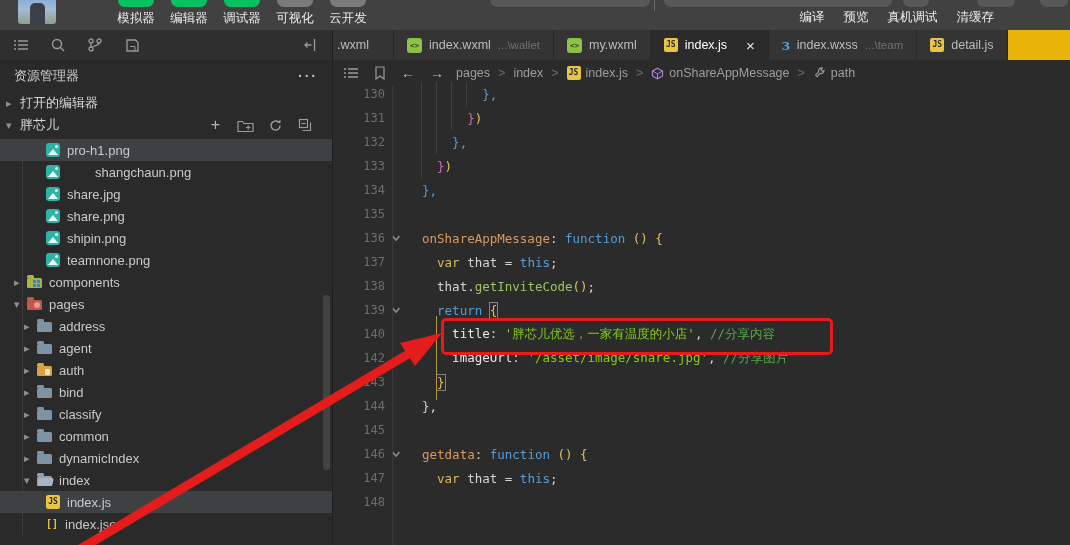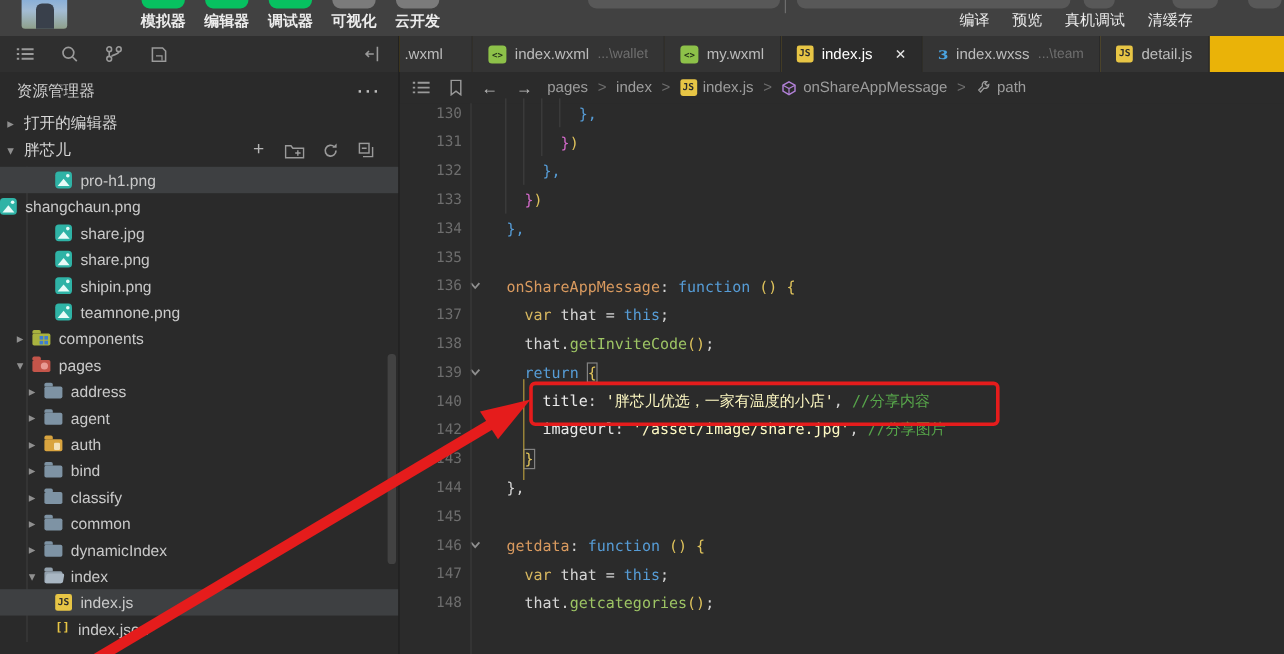--- a/index.html
+++ b/index.html
@@ -4,21 +4,21 @@
 <style>
   html,body{margin:0;padding:0;background:#1e1e1e;}
   body{font-family:"Liberation Sans","DejaVu Sans",sans-serif;}
   #window{position:relative;width:1070px;height:545px;overflow:hidden;background:#2b2b2b;}
 
   
   #toolbar{position:absolute;left:0;top:0;width:100%;height:30px;background:#414141;border-bottom:1px solid #2c2c2c;}
   .avatar{position:absolute;left:18px;top:-6px;width:38px;height:30px;border-radius:3px;overflow:hidden;
     background:linear-gradient(180deg,#79a7da 0%,#a3bcd4 50%,#8fa08b 100%);}
   .avatar:after{content:"";position:absolute;left:12px;top:9px;width:15px;height:22px;background:#39404b;border-radius:5px 5px 0 0;}
-  #toggles{position:absolute;left:114px;top:0;display:flex;gap:9px;font-weight:bold;}
+  #toggles{position:absolute;left:114px;top:0;display:flex;gap:9px;}
   .tbitem{width:44px;text-align:center;cursor:default;}
   .pill{width:36px;height:13px;margin:-6px auto 0;border-radius:7px;background:#7b7b7b;}
   .pill.on{background:#07c160;}
   .tblabel{display:block;margin-top:3px;font-size:12.5px;color:#ececec;}
   #tb-actions{position:absolute;right:76px;top:9px;display:flex;gap:19px;font-size:12.5px;color:#ececec;}
   .tb-part{position:absolute;top:-7px;height:14px;border-radius:7px;background:#585858;}
   #tb-sep{position:absolute;left:654px;top:0;width:1px;height:11px;background:#6d6d6d;}
 
   
   #sidebar{position:absolute;left:0;top:30px;width:332px;bottom:0;background:#2a2a2a;}
@@ -72,21 +72,21 @@
   .bcitem{display:flex;align-items:center;gap:5px;}
   .bcsep{color:#6d6d6d;padding:0 2px;}
 
   #codearea{position:relative;margin-top:-4px;}
   .cl{display:flex;height:24px;align-items:center;}
   .cl.cur{background:#333333;}
   .ln{width:52px;text-align:right;font:12px "DejaVu Sans Mono",monospace;color:#6d6d6d;flex:none;}
   .fold{width:16px;display:flex;justify-content:center;flex:none;margin-left:3px;}
   .code{white-space:pre;font:12.5px "DejaVu Sans Mono",monospace;padding-left:18px;}
   .pun{color:#d4d4d4;}.kw{color:#569cd6;}.kwy{color:#d8b860;}.prop{color:#d99a5f;}
-  .fn{color:#9dc464;}.str{color:#fef9c3;}.cmt{color:#57a64a;}
+  .fn{color:#9dc464;}.str{color:#84cc16;}.cmt{color:#57a64a;}
   .bb{color:#569cd6;}.bm{color:#d169c8;}.by{color:#dfc35c;}
   .bybox{color:#dfc35c;outline:1px solid #828282;}
   .pk{color:#e9e9e9;}.ws{}
 
   
   #overlay{position:absolute;inset:0;pointer-events:none;z-index:50;}
   .vguide{position:absolute;width:1px;background:#3f3f3f;}
   #divider{position:absolute;left:332px;top:30px;bottom:0;width:1px;background:#1f1f1f;}
   #gutter-border{position:absolute;left:392px;top:86px;bottom:0;width:1px;background:#3a3a3a;}
   #yellow-guide{position:absolute;left:436px;top:316px;height:84px;width:1px;background:#b39a3d;}
@@ -215,21 +215,21 @@
         </span>
     </div>
     <div id="tree">
       <div id="tree-guide"></div>
     <div class="trow sel" style="padding-left: 46px;">
           <span class="icw" style="display:flex;align-items:center;">
             <span class="imgic"></span>
           </span>
           <span class="tlabel">pro-h1.png</span>
         </div>
-        <div class="trow" style="">
+        <div class="trow" style="padding-left: 46px; gap: 28px;">
           <span class="icw" style="display:flex;align-items:center;">
             <span class="imgic"></span>
           </span>
           <span class="tlabel">shangchaun.png</span>
         </div>
         <div class="trow" style="padding-left: 46px;">
           <span class="icw" style="display:flex;align-items:center;">
             <span class="imgic"></span>
           </span>
           <span class="tlabel">share.jpg</span>
@@ -528,21 +528,20 @@
           <div class="code"><span class="prop">getdata</span><span class="pun">: </span><span class="kw">function</span><span class="pun"> </span><span class="by">()</span><span class="pun"> </span><span class="by">{</span></div>
         </div>
         <div class="cl">
           <div class="ln">147</div>
           <div class="fold"></div>
           <div class="code"><span class="ws">  </span><span class="kwy">var</span><span class="pun"> that = </span><span class="kw">this</span><span class="pun">;</span></div>
         </div>
         <div class="cl">
           <div class="ln">148</div>
           <div class="fold"></div>
-          <div class="code"><span class="ws">  </span><span class="pun">that.</span><span class="fn">getcategories</span><span class="by">()</span><span class="pun">;</span></div>
         </div>
       </div>
   </div>
 
   <div id="overlay">
     <div id="divider"></div>
     <div id="gutter-border"></div>
     <div class="vguide" style="left:421px;top:82px;height:96px;"></div>
     <div class="vguide" style="left:436px;top:82px;height:72px;"></div>
     <div class="vguide" style="left:451px;top:82px;height:48px;"></div>

